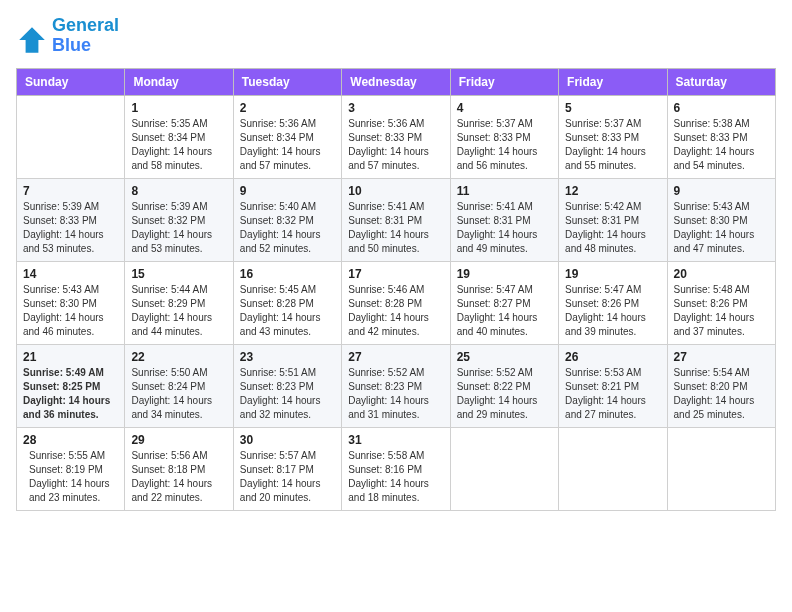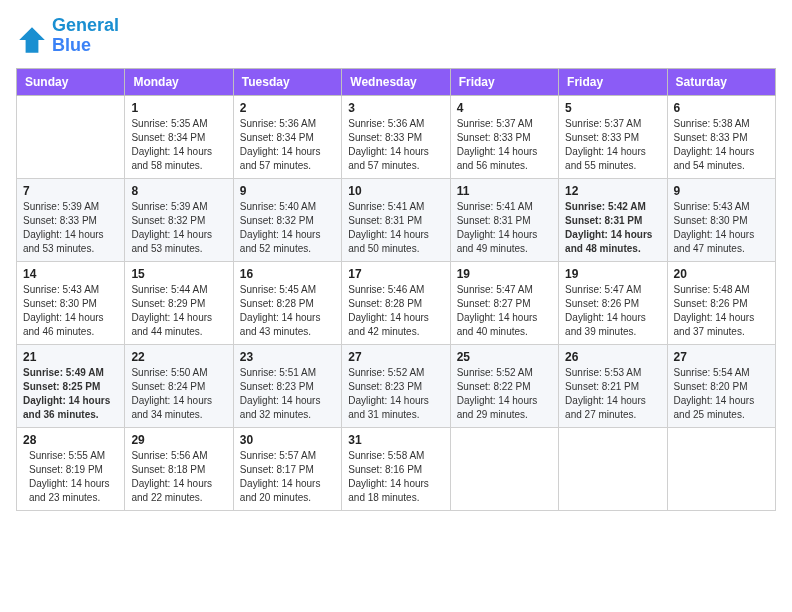--- a/index.html
+++ b/index.html
@@ -197,21 +197,21 @@
         </td>
         <td>
           <span class="day-num">11</span>
           <div class="day-info" style="white-space: pre-line;">Sunrise: 5:41 AM
 Sunset: 8:31 PM
 Daylight: 14 hours
 and 49 minutes.</div>
         </td>
         <td>
           <span class="day-num">12</span>
-          <div class="day-info" style="white-space: pre-line; font-weight: bold;">Sunrise: 5:42 AM
+          <div class="day-info" style="white-space: pre-line;">Sunrise: 5:42 AM
 Sunset: 8:31 PM
 Daylight: 14 hours
 and 48 minutes.</div>
         </td>
         <td>
           <span class="day-num">9</span>
           <div class="day-info" style="white-space: pre-line;">Sunrise: 5:43 AM
 Sunset: 8:30 PM
 Daylight: 14 hours
 and 47 minutes.</div>

